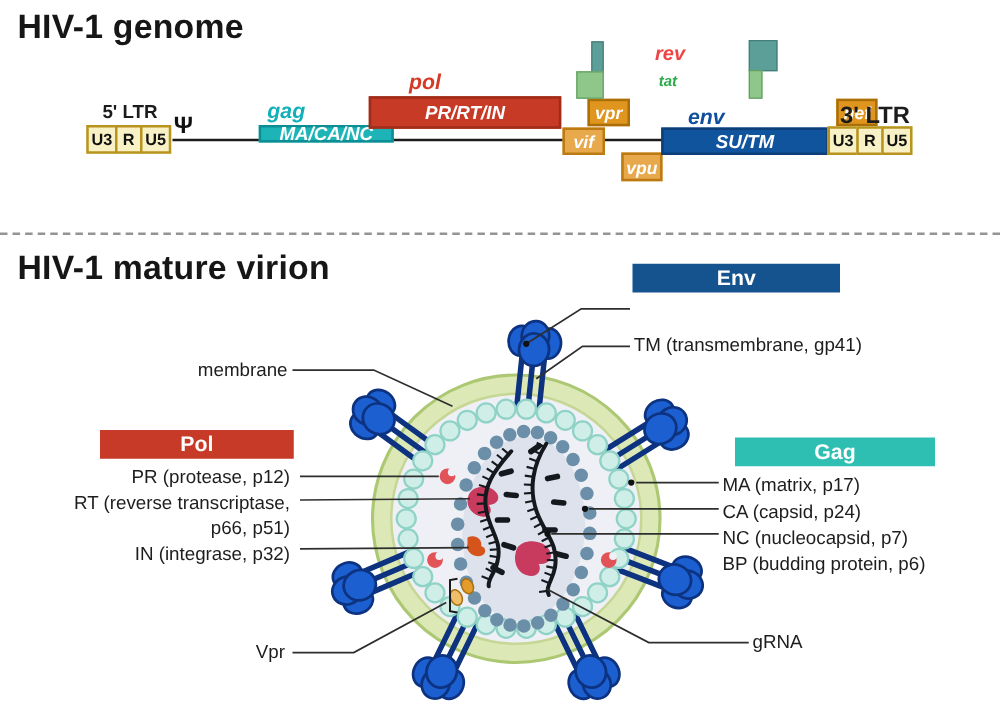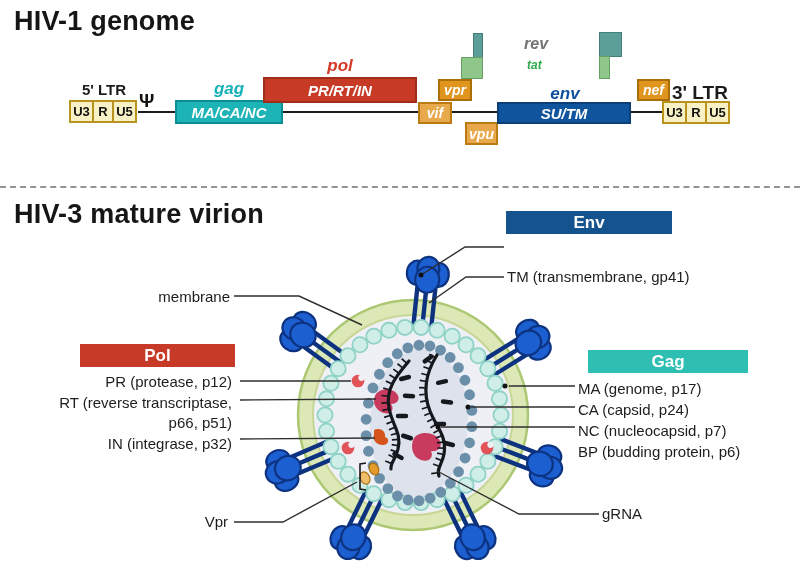--- a/index.html
+++ b/index.html
@@ -8,21 +8,21 @@
   .abs{position:absolute;}
   .title{font-size:27px;font-weight:bold;letter-spacing:.2px;color:#161616;}
   
   .backbone{height:2.4px;background:#1c1c1c;}
   .ltr-row{display:flex;}
   .ltr-box{box-sizing:border-box;border:2px solid #b8931d;background:#f8f1c6;color:#111;
            font-weight:bold;font-size:13px;display:flex;align-items:center;justify-content:center;
            height:23px;margin-left:-2px;}
   .ltr-box:first-child{margin-left:0;}
   .gene-box{box-sizing:border-box;display:flex;align-items:center;justify-content:center;
-            color:#fff;font-weight:bold;font-style:italic;}
+            color:#fff;font-weight:bold;font-style:italic;margin-left:32px;}
   .gene-label{font-weight:bold;font-style:italic;text-align:center;}
   .small-gene{font-size:14px;border-width:2px;border-style:solid;}
   .exon{position:absolute;box-sizing:border-box;}
   .psi{font-size:19px;font-weight:bold;color:#111;}
   .sep{border-top:2px dashed #949494;}
   
   .badge{display:flex;align-items:center;justify-content:center;color:#fff;
          font-weight:bold;font-size:17px;}
   .lbl{font-size:15px;color:#1d1d1d;white-space:nowrap;}
   .rt-align{text-align:right;}
@@ -41,51 +41,51 @@
 
   <div class="abs" style="left:70px;top:81px;width:68px;text-align:center;font-weight:bold;font-size:15px;">5' LTR</div>
   <div class="abs ltr-row" style="left:69px;top:100px;">
     <div class="ltr-box" style="width:25px;">U3</div>
     <div class="ltr-box" style="width:22px;">R</div>
     <div class="ltr-box" style="width:25px;">U5</div>
   </div>
   <div class="abs psi" style="left:139px;top:90px;">Ψ</div>
 
   <div class="abs gene-label" style="left:195px;top:79px;width:68px;color:#12b0b8;font-size:17px;">gag</div>
-  <div class="abs gene-box" style="left:175px;top:100px;width:108px;height:24px;background:#1db4b8;border:2px solid #0d8e95;font-size:15px;">MA/CA/NC</div>
+  <div class="abs gene-box" style="left:175px;top:100px;width:108px;height:14px;background:#1db4b8;border:2px solid #0d8e95;font-size:15px;">MA/CA/NC</div>
 
   <div class="abs gene-label" style="left:305px;top:56px;width:70px;color:#d43a26;font-size:17px;">pol</div>
   <div class="abs gene-box" style="left:263px;top:77px;width:154px;height:26px;background:#c63a26;border:2px solid #9e2d1a;font-size:15px;">PR/RT/IN</div>
 
   <div class="abs gene-box small-gene" style="left:438px;top:79px;width:34px;height:22px;background:#e0961e;border-color:#ab6f0a;">vpr</div>
   <div class="abs gene-box small-gene" style="left:418px;top:102px;width:34px;height:22px;background:#e8a84c;border-color:#bb7b12;font-style:italic;">vif</div>
   <div class="abs gene-box small-gene" style="left:465px;top:122px;width:33px;height:23px;background:#e8a84c;border-color:#bb7b12;">vpu</div>
 
   <div class="exon" style="left:473px;top:33px;width:10px;height:26px;background:#5c9f98;border:1px solid #447e78;"></div>
   <div class="exon" style="left:461px;top:57px;width:22px;height:22px;background:#8fc78b;border:1px solid #63a061;"></div>
   <div class="exon" style="left:599px;top:32px;width:23px;height:25px;background:#5c9f98;border:1px solid #447e78;"></div>
   <div class="exon" style="left:599px;top:56px;width:11px;height:23px;background:#8fc78b;border:1px solid #63a061;"></div>
 
-  <div class="abs gene-label" style="left:524px;top:35px;color:#737373;font-size:16px;">rev</div>
+  <div class="abs gene-label" style="left:524px;top:35px;color:#ef4444;font-size:16px;">rev</div>
   <div class="abs gene-label" style="left:527px;top:58px;color:#2cab4c;font-size:12px;">tat</div>
 
   <div class="abs gene-label" style="left:535px;top:84px;width:60px;color:#0f4f9e;font-size:17px;">env</div>
   <div class="abs gene-box" style="left:497px;top:102px;width:134px;height:22px;background:#11549e;border:2px solid #0c3f78;font-size:15px;">SU/TM</div>
 
   <div class="abs gene-box small-gene" style="left:637px;top:79px;width:33px;height:22px;background:#e0961e;border-color:#ab6f0a;">nef</div>
   <div class="abs" style="left:672px;top:82px;font-weight:bold;font-size:19px;">3' LTR</div>
   <div class="abs ltr-row" style="left:662px;top:101px;">
     <div class="ltr-box" style="width:25px;">U3</div>
     <div class="ltr-box" style="width:22px;">R</div>
     <div class="ltr-box" style="width:25px;">U5</div>
   </div>
 
   <div class="abs sep" style="left:0;top:186px;width:800px;"></div>
 
-  <div class="abs title" style="left:14px;top:199px;">HIV-3 mature virion</div>
+  <div class="abs title" style="left:14px;top:199px;">HIV-1 mature virion</div>
 
   <svg id="virion-svg" width="800" height="574" viewBox="0 0 800 574">
       <circle cx="413" cy="415" r="115" fill="#dce8b6" stroke="#adc873" stroke-width="2.5"></circle>
       <circle cx="413" cy="415" r="100" fill="#eef0f6" stroke="#c6d795" stroke-width="2"></circle>
       <g transform="rotate(6 413 415)">
         <line x1="404" y1="287" x2="404" y2="327" stroke="#0d3380" stroke-width="4.4" stroke-linecap="round"></line>
         <line x1="413" y1="287" x2="413" y2="327" stroke="#0d3380" stroke-width="4.4" stroke-linecap="round"></line>
         <line x1="422" y1="287" x2="422" y2="327" stroke="#0d3380" stroke-width="4.4" stroke-linecap="round"></line>
         <ellipse cx="402" cy="273" rx="10" ry="12" fill="#1b5fd0" stroke="#0d3380" stroke-width="2.2"></ellipse>
         <ellipse cx="424" cy="273" rx="10" ry="12" fill="#1b5fd0" stroke="#0d3380" stroke-width="2.2"></ellipse>
@@ -299,20 +299,20 @@
     <div>p66, p51)</div>
     <div>IN (integrase, p32)</div>
   </div>
   <div class="abs lbl rt-align" style="left:150px;top:513px;width:78px;">Vpr</div>
 
   <div class="abs badge" style="left:506px;top:211px;width:166px;height:23px;background:#15538f;">Env</div>
   <div class="abs lbl" style="left:507px;top:268px;">TM (transmembrane, gp41)</div>
 
   <div class="abs badge" style="left:588px;top:350px;width:160px;height:23px;background:#2fbfb2;">Gag</div>
   <div class="abs lbl stack21" style="left:578px;top:378px;">
-    <div>MA (genome, p17)</div>
+    <div>MA (matrix, p17)</div>
     <div>CA (capsid, p24)</div>
     <div>NC (nucleocapsid, p7)</div>
     <div>BP (budding protein, p6)</div>
   </div>
   <div class="abs lbl" style="left:602px;top:505px;">gRNA</div>
 
 </div>
 
 </body></html>

